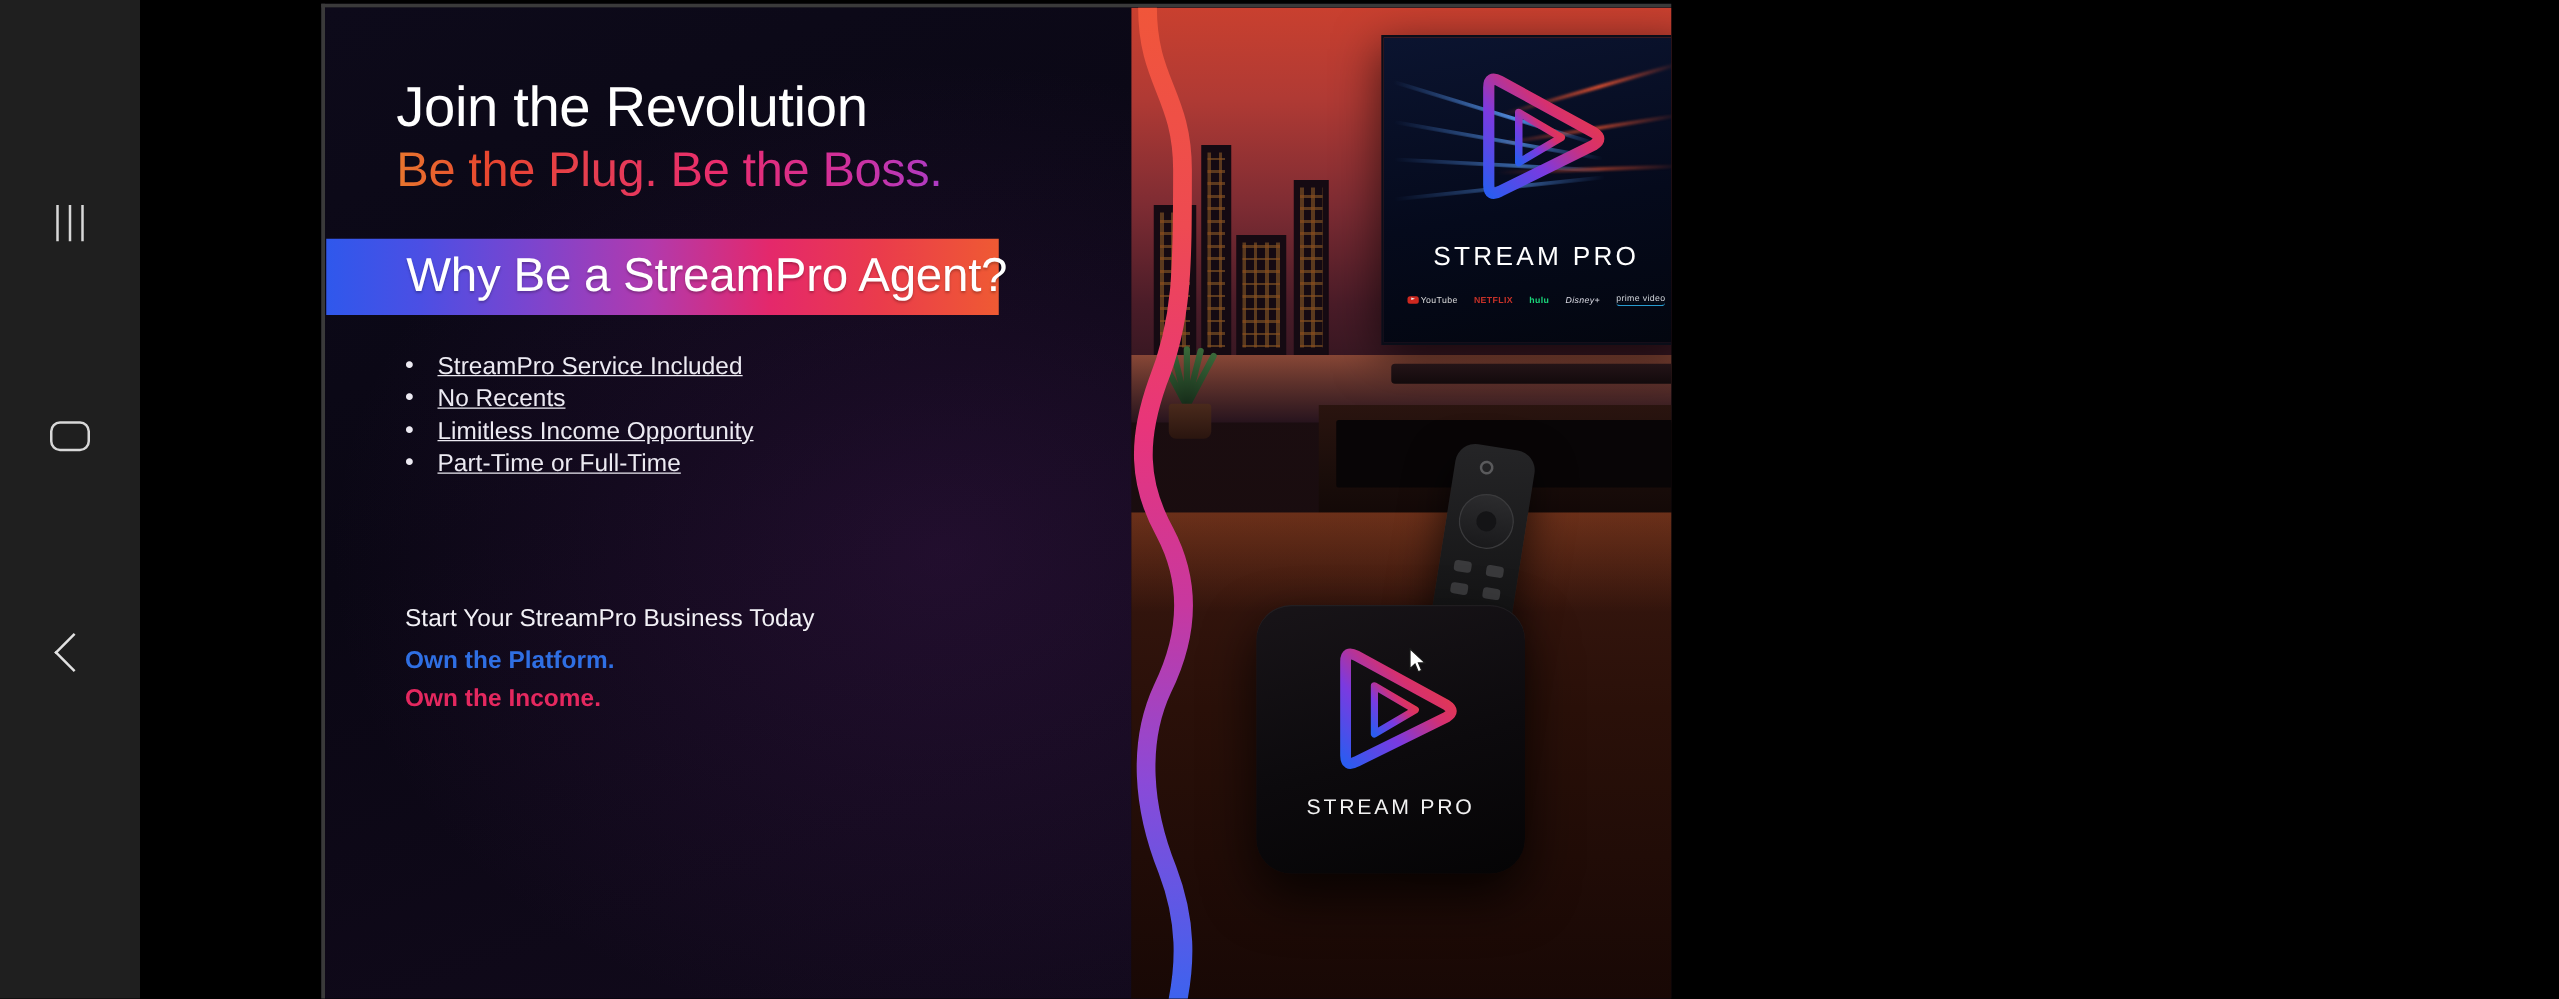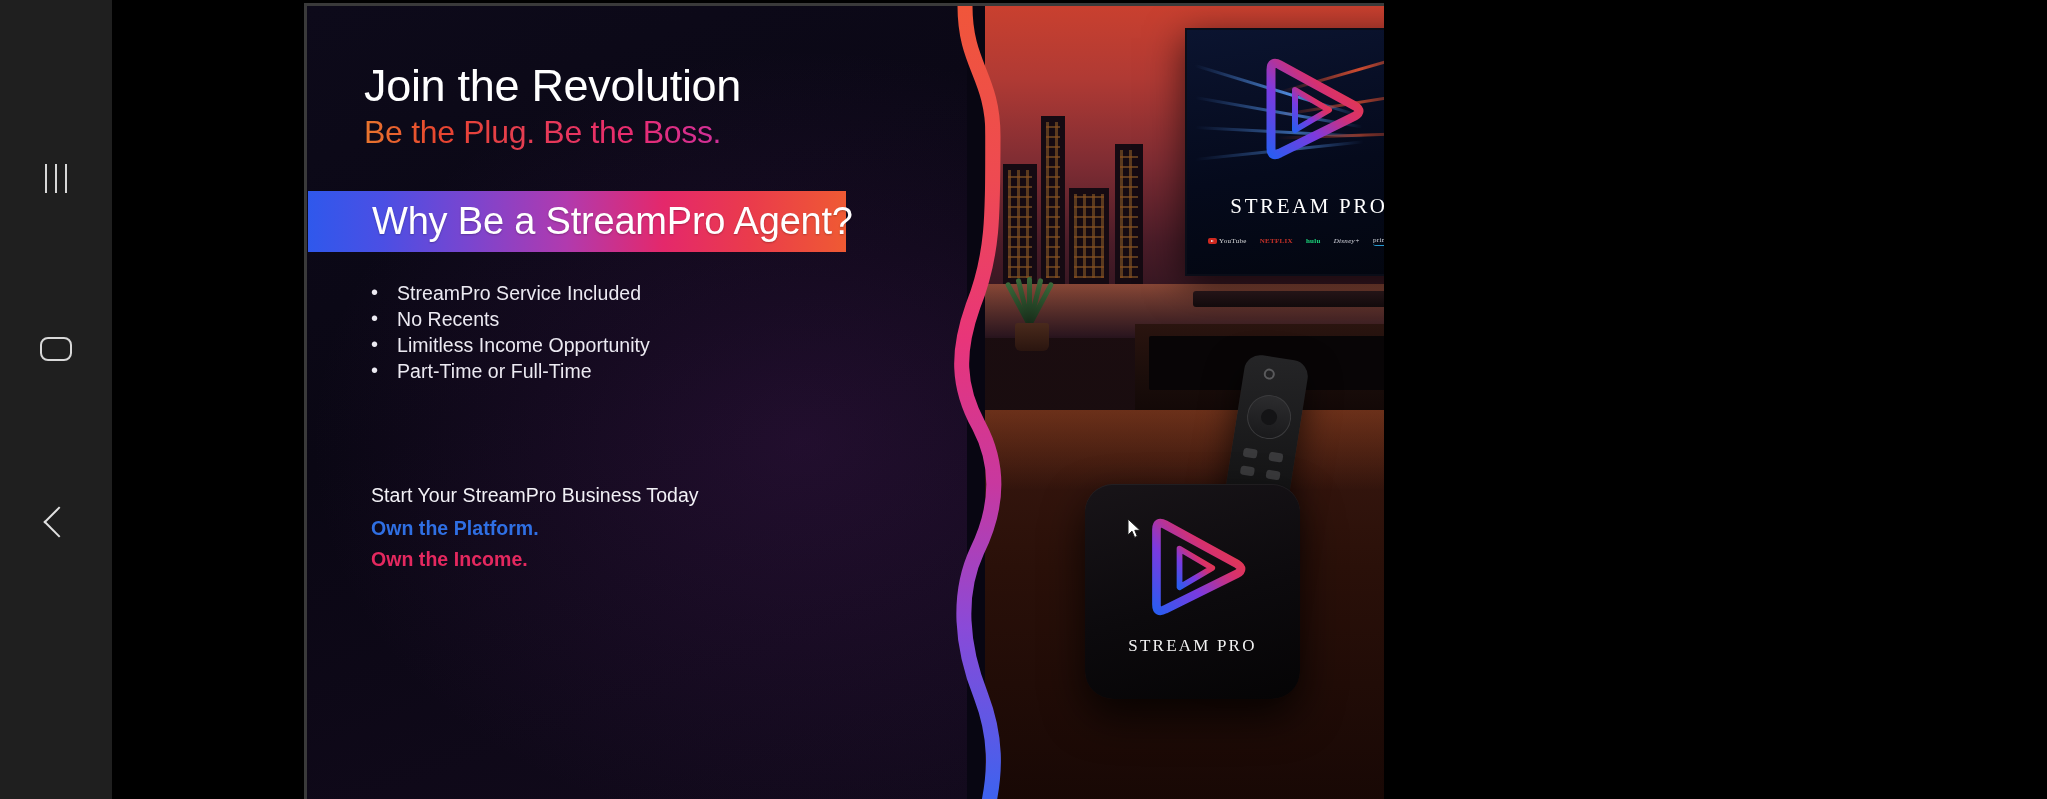--- a/index.html
+++ b/index.html
@@ -52,39 +52,38 @@
   #gutter-right { position: absolute; left: 1337px; top: 0; width: 710px; height: 799px; background: #000; }
 
   
   #slide {
     position: absolute; left: 257px; top: 3px;
     width: 1080px; height: 796px;
     background: #080612;
     overflow: hidden;
     border-top: 3px solid #3a3a3a;
     border-left: 3px solid #3a3a3a;
-    margin-left: 47px;
   }
 
   
   #slide-left {
     position: absolute; left: 0; top: 0;
     width: 660px; height: 100%;
     background:
       radial-gradient(120% 80% at 75% 55%, rgba(120,40,140,0.20) 0%, rgba(8,6,18,0) 62%),
       linear-gradient(160deg, #0d0a1a 0%, #0a0714 45%, #120a1c 100%);
   }
 
   .headline-wrap { position: absolute; left: 57px; top: 56px; width: 580px; }
   .h-line1 {
     font-size: 45px; font-weight: 400; color: #ffffff; letter-spacing: -0.3px;
     line-height: 1.06; white-space: nowrap;
   }
   .h-line2 {
-    font-size: 32px; font-weight: 400; letter-spacing: -0.3px; line-height: 1.12;
+    font-size: 39px; font-weight: 400; letter-spacing: -0.3px; line-height: 1.12;
     white-space: nowrap; margin-top: 5px;
     background: linear-gradient(90deg,
         #e8762e 0%, #e8452f 13%, #e53d52 28%, #e92c6e 45%,
         #d0309c 62%, #a13fd4 80%, #6a56e8 100%);
     -webkit-background-clip: text; background-clip: text;
     -webkit-text-fill-color: transparent; color: transparent;
   }
 
   #why-banner {
     position: absolute; left: 1px; top: 185px;
@@ -100,20 +99,21 @@
     white-space: nowrap;
     text-shadow: 0 1px 2px rgba(0,0,0,.25);
   }
 
   #bullets { position: absolute; left: 64px; top: 278px; width: 560px; }
   #bullets li {
     list-style: none; position: relative;
     font-size: 19.5px; color: #eceaf2; line-height: 1.0;
     padding-left: 26px; margin-bottom: 6.5px;
     letter-spacing: .05px;
+    text-decoration: underline;
   }
   #bullets li::before {
     content: "•"; position: absolute; left: 0; top: -2px;
     font-size: 20px; color: #eceaf2;
   }
 
   #closing { position: absolute; left: 64px; top: 480px; width: 560px; }
   #closing .c-lead {
     font-size: 19.5px; color: #f2f1f6; line-height: 1.0;
     margin-bottom: 13px; letter-spacing: .05px;
@@ -121,25 +121,24 @@
   #closing .c-own {
     font-size: 19.5px; font-weight: bold; line-height: 1.0;
     margin-bottom: 12px; letter-spacing: .05px;
   }
   .own-platform { color: #2f6fe3; }
   .own-income   { color: #e4285f; }
   .own-moment   { color: #e8522b; }
 
   
   #slide-right {
-    position: absolute; left: 678px; top: 0;
+    position: absolute; left: 645px; top: 0;
     width: 435px; height: 100%;
     overflow: hidden;
     background: linear-gradient(180deg,#120a12 0%, #1b0d10 38%, #130a0b 100%);
-    font-family: Liberation Serif, serif;
   }
   
   #sky {
     position: absolute; left: 0; top: 0; width: 100%; height: 330px;
     background: linear-gradient(180deg,
       #c9402f 0%, #b03a34 22%, #7e2c33 48%, #4a1c28 72%, #24121c 100%);
   }
   .bldg { position: absolute; background: #150a12; }
   #b1 { left: 18px;  bottom: 52px; width: 34px;  height: 120px; }
   #b2 { left: 56px;  bottom: 52px; width: 24px;  height: 168px; }

